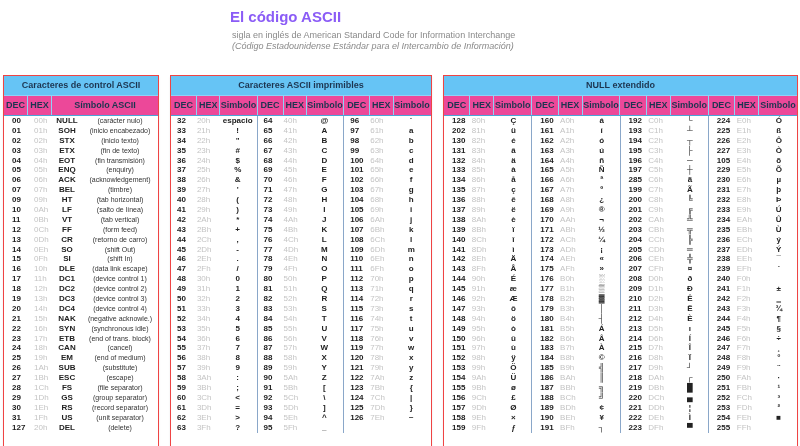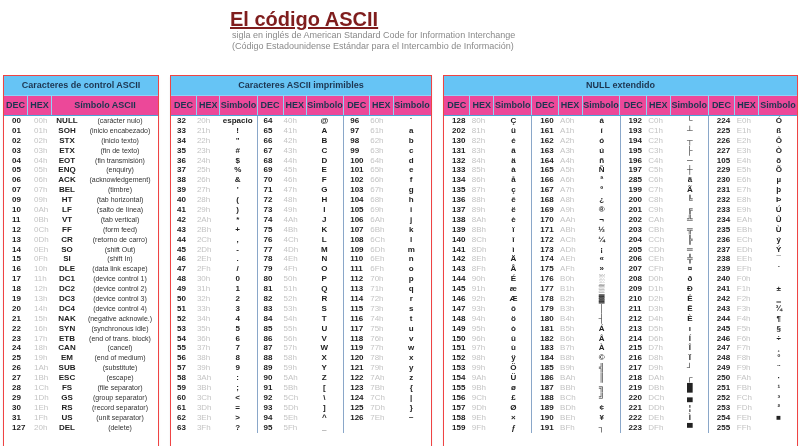--- a/index.html
+++ b/index.html
@@ -1,20 +1,20 @@
 <!DOCTYPE html>
 <html><head>
 <meta charset="utf-8">
 <style>
   html, body { margin: 0; padding: 0; background: #ffffff; }
   body { width: 800px; height: 446px; position: relative; overflow: hidden;
          font-family: "Liberation Sans", "DejaVu Sans", sans-serif; color: #222; }
-  .title { position: absolute; left: 230px; top: 8px; font-size: 20px; font-weight: bold; color: #7f1d1d; text-decoration: underline; }
+  .title { position: absolute; left: 230px; top: 8px; font-size: 15px; font-weight: bold; color: #8b5cf6; }
   .sub1 { position: absolute; left: 232px; top: 30px; font-size: 9px; color: #8a8a8a; }
-  .sub2 { position: absolute; left: 232px; top: 41px; font-size: 9px; color: #8a8a8a; }
+  .sub2 { position: absolute; left: 232px; top: 41px; font-size: 9px; color: #8a8a8a; font-style: italic; }
 
   .panel { position: absolute; top: 75px; border: 1px solid #ef4444; background: #fff;
            box-shadow: 0 2px 2px rgba(0,0,0,0.08); }
   .panel-head { background: #66c4f5; color: #1d3550; font-size: 9px; font-weight: bold;
                 text-align: center; height: 19px; line-height: 19px; border-bottom: 1px solid #8fd2f7; }
   .colheads { display: flex; background: #ec4899; height: 19px; line-height: 19px; font-size: 9px;
               font-weight: bold; color: #1d3550; border-bottom: 1px solid #4aa6d8; }
   .colheads span { text-align: center; border-right: 1px solid #8fd2f7; box-sizing: border-box; }
   .colheads span:last-child { border-right: none; }
   .body { display: flex; }

